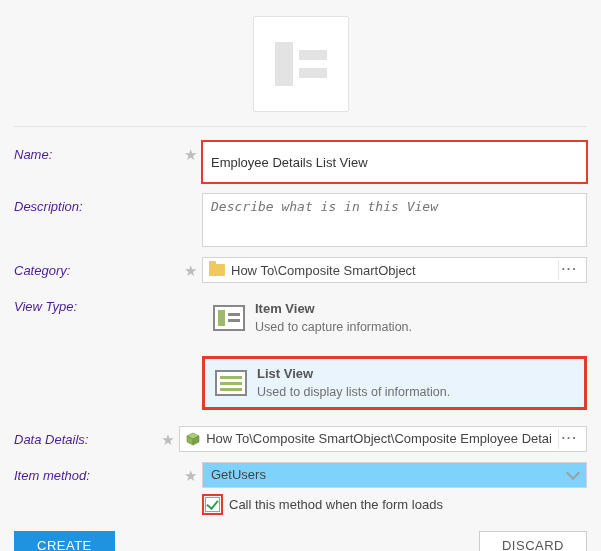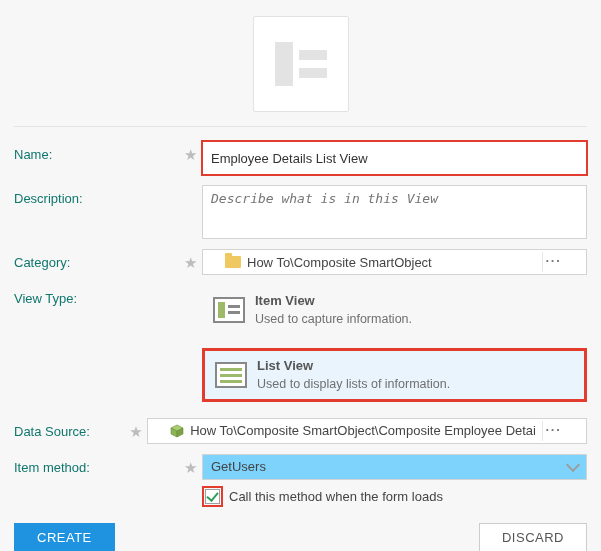--- a/index.html
+++ b/index.html
@@ -46,41 +46,42 @@
 
   .row {
     display: flex;
     align-items: flex-start;
     margin-bottom: 10px;
   }
   .row.tight { margin-bottom: 6px; }
   .label-col {
     width: 170px;
     padding-top: 6px;
-    color: #0f766e;
+    color: #4c1d95;
+    font-style: italic;
   }
   .field-col {
     flex: 1;
     position: relative;
     display: flex;
     align-items: flex-start;
     gap: 6px;
   }
   .star {
     color: #bdbdbd;
     font-size: 15px;
     width: 12px;
     text-align: center;
     padding-top: 5px;
     flex-shrink: 0;
   }
   .star.spacer { visibility: hidden; }
   .input {
     flex: 1;
-    height: 34px;
+    height: 42px;
     border: 1px solid #d3d3d3;
     background: #fff;
     padding: 0 8px;
     font-size: 13px;
     color: #333;
     outline: none;
   }
   .textarea {
     flex: 1;
     height: 54px;
@@ -96,21 +97,21 @@
   .red-outline { outline: 2px solid #e33b2e; outline-offset: -1px; }
   .red-outline-box { border: 3px solid #e33b2e; }
 
   .picker {
     flex: 1;
     height: 26px;
     border: 1px solid #d3d3d3;
     background: #fff;
     display: flex;
     align-items: center;
-    padding: 0 22px;
+    padding: 0 6px;
     gap: 6px;
     position: relative;
   }
   .picker .folder-icon, .picker .cube-icon { flex-shrink: 0; }
   .picker .text { flex: 1; white-space: nowrap; overflow: hidden; text-overflow: ellipsis; color: #444;}
   .picker .dots {
     flex-shrink: 0;
     width: 22px; height: 20px;
     border-left: 1px solid #e6e6e6;
     text-align: center;
@@ -316,21 +317,21 @@
           <div class="vt-body">
             <div class="title">List View</div>
             <div class="desc">Used to display lists of information.</div>
           </div>
         </div>
       </div>
     </div>
   </div>
 
   <div class="row" style="margin-top:16px;">
-    <div class="label-col">Data Source:</div>
+    <div class="label-col">Data Details:</div>
     <div class="field-col">
       <div class="star">★</div>
       <div class="picker">
         <span class="cube-icon">
           <svg width="14" height="14" viewBox="0 0 14 14">
             <polygon points="7,1 13,4 7,7 1,4" fill="#a9cf6f" stroke="#6f8c3f" stroke-width="0.6"></polygon>
             <polygon points="1,4 7,7 7,13 1,10" fill="#8bb653" stroke="#6f8c3f" stroke-width="0.6"></polygon>
             <polygon points="13,4 7,7 7,13 13,10" fill="#7aa443" stroke="#6f8c3f" stroke-width="0.6"></polygon>
           </svg>
         </span>

